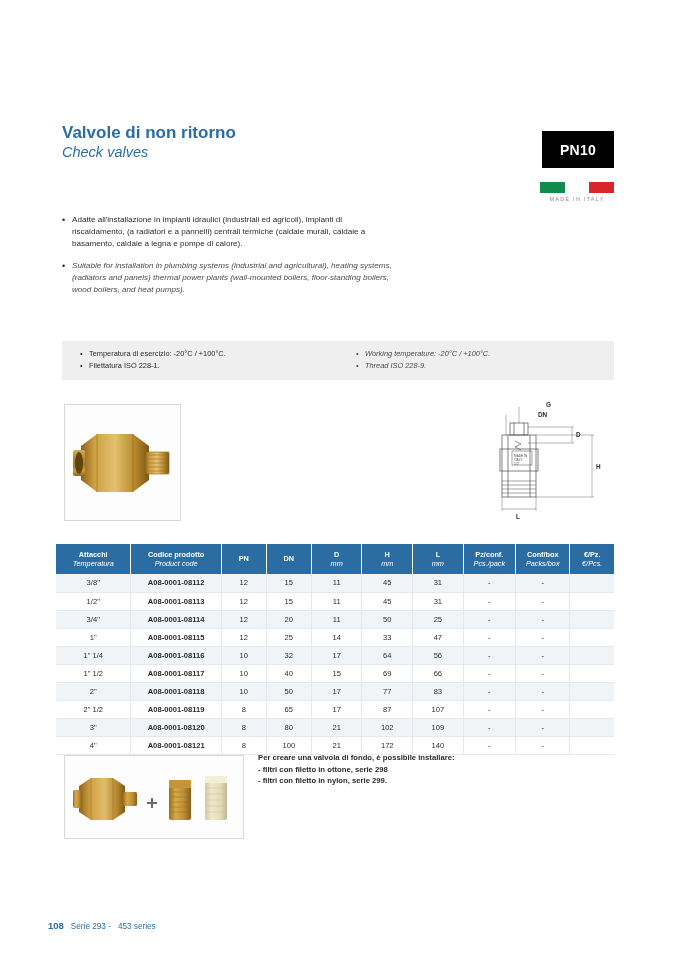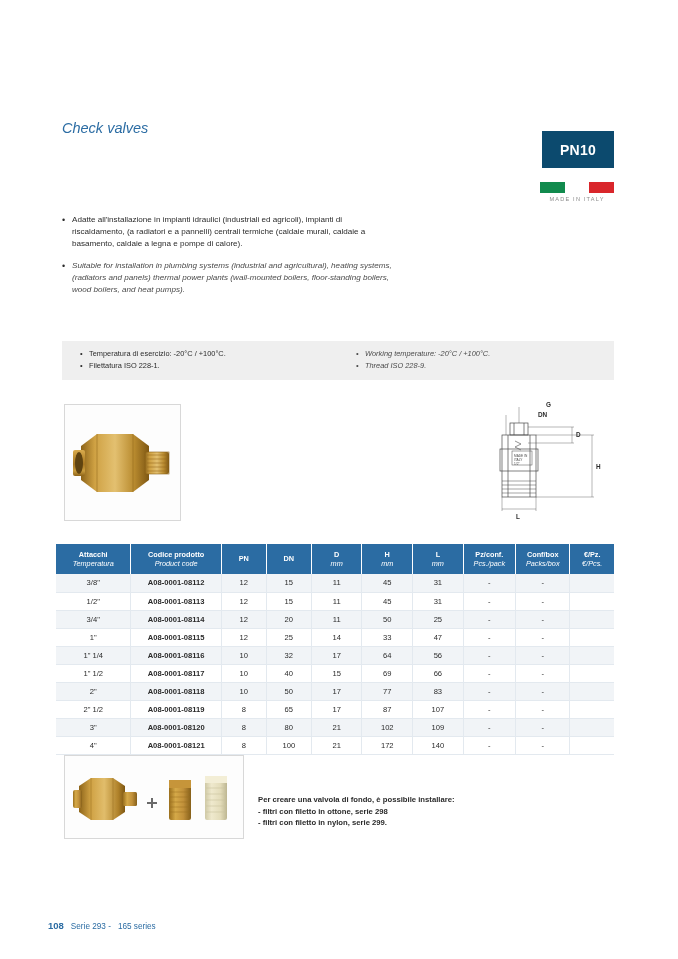--- a/index.html
+++ b/index.html
@@ -58,21 +58,21 @@
     color: #2b6ca3;
     margin-top: 0;
   }
   
   .pn-badge {
     position: absolute;
     right: 64px;
     top: 131px;
     width: 72px;
     height: 37px;
-    background: #0c4a6e;
+    background: #000000;
     color: #ffffff;
     font-size: 14px;
     font-weight: bold;
     display: flex;
     align-items: center;
     justify-content: center;
     letter-spacing: 0.3px;
   }
   
   .flag-wrap {
@@ -228,21 +228,21 @@
     left: 64px;
     top: 755px;
     width: 180px;
     height: 84px;
     border: 1px solid #d8d8d8;
     background: #fdfdfd;
   }
   .note-text {
     position: absolute;
     left: 258px;
-    top: 794px;
+    top: 752px;
     width: 300px;
   }
   .note-it {
     font-size: 7.7px;
     line-height: 11.6px;
     font-weight: bold;
     color: #2b2b2b;
   }
   .note-en {
     font-size: 7.7px;
@@ -272,20 +272,21 @@
 </style>
 </head>
 <body>
 
 <div class="page">
 
   <div class="top-rule"></div>
   <div class="side-accent"></div>
 
   <div class="header">
+    <div class="title-it">Valvole di non ritorno</div>
     <div class="title-en">Check valves</div>
   </div>
 
   <div class="pn-badge">PN10</div>
 
   <div class="flag-wrap">
     <div class="flag">
       <i class="g"></i>
         <i class="w"></i>
         <i class="r"></i>
@@ -660,16 +661,16 @@
 
   <div class="note-text">
     <div class="note-it" style="white-space: pre-line;">Per creare una valvola di fondo, è possibile installare:
 - filtri con filetto in ottone, serie 298
 - filtri con filetto in nylon, serie 299.</div>
   </div>
 
   <div class="footer">
     <span class="folio">108</span>
     <span class="folio-text">Serie 293 - </span>
-    <span class="folio-text it">165 series</span>
+    <span class="folio-text it">453 series</span>
   </div>
 
 </div>
 
 </body></html>

